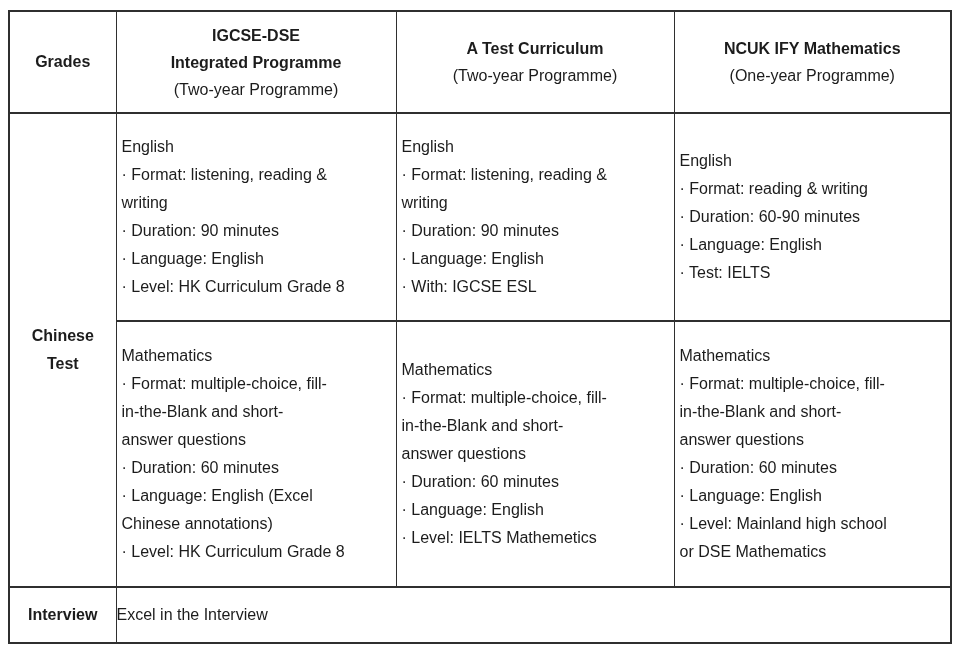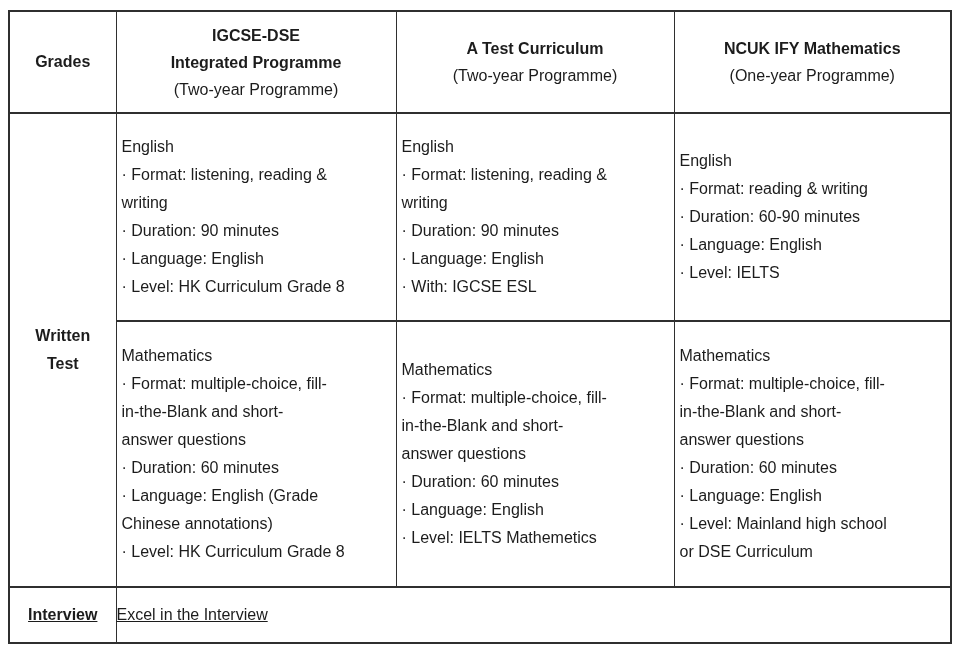--- a/index.html
+++ b/index.html
@@ -34,21 +34,21 @@
     border-right:1px solid var(--border);
     border-top:2px solid var(--border);
     border-bottom:2px solid var(--border);
     vertical-align:middle;
     font-size:16px;
     color:var(--text);
   }
   .row-header{height:102px;}
   .row-english{height:208px;}
   .row-math{height:266px;border-radius:12px;}
-  .row-interview{height:56px;text-decoration:underline;}
+  .row-interview{height:56px;}
 
   th.col-head{
     font-weight:700;
     text-align:center;
     line-height:27px;
     padding:0 6px;
   }
   th.col-head .subtitle{
     font-weight:400;
   }
@@ -106,21 +106,21 @@
       <th class="col-head">
         <div class="title">
               <div class="line">NCUK IFY Mathematics</div>
             </div>
         <div class="subtitle">(One-year Programme)</div>
       </th>
     </tr>
 
     <tr class="row-english">
       <th class="row-label" rowspan="2">
-            <div class="line">Written</div>
+            <div class="line">Chinese</div>
             <div class="line">Test</div>
           </th>
       <td class="content-cell">
             <div class="line">English</div>
             <div class="line">· Format: listening, reading &amp;</div>
             <div class="line">writing</div>
             <div class="line">· Duration: 90 minutes</div>
             <div class="line">· Language: English</div>
             <div class="line">· Level: HK Curriculum Grade 8</div>
           </td>
@@ -130,53 +130,53 @@
             <div class="line">writing</div>
             <div class="line">· Duration: 90 minutes</div>
             <div class="line">· Language: English</div>
             <div class="line">· With: IGCSE ESL</div>
           </td>
       <td class="content-cell">
             <div class="line">English</div>
             <div class="line">· Format: reading &amp; writing</div>
             <div class="line">· Duration: 60-90 minutes</div>
             <div class="line">· Language: English</div>
-            <div class="line">· Level: IELTS</div>
+            <div class="line">· Test: IELTS</div>
           </td>
     </tr>
 
     <tr class="row-math">
       <td class="content-cell">
             <div class="line">Mathematics</div>
             <div class="line">· Format: multiple-choice, fill-</div>
             <div class="line">in-the-Blank and short-</div>
             <div class="line">answer questions</div>
             <div class="line">· Duration: 60 minutes</div>
-            <div class="line">· Language: English (Grade</div>
+            <div class="line">· Language: English (Excel</div>
             <div class="line">Chinese annotations)</div>
             <div class="line">· Level: HK Curriculum Grade 8</div>
           </td>
       <td class="content-cell">
             <div class="line">Mathematics</div>
             <div class="line">· Format: multiple-choice, fill-</div>
             <div class="line">in-the-Blank and short-</div>
             <div class="line">answer questions</div>
             <div class="line">· Duration: 60 minutes</div>
             <div class="line">· Language: English</div>
             <div class="line">· Level: IELTS Mathemetics</div>
           </td>
       <td class="content-cell">
             <div class="line">Mathematics</div>
             <div class="line">· Format: multiple-choice, fill-</div>
             <div class="line">in-the-Blank and short-</div>
             <div class="line">answer questions</div>
             <div class="line">· Duration: 60 minutes</div>
             <div class="line">· Language: English</div>
             <div class="line">· Level: Mainland high school</div>
-            <div class="line">or DSE Curriculum</div>
+            <div class="line">or DSE Mathematics</div>
           </td>
     </tr>
 
     <tr class="row-interview">
       <th class="row-label">Interview</th>
       <td class="interview-cell" colspan="3">Excel in the Interview</td>
     </tr>
   </tbody>
     </table>
 </div>

